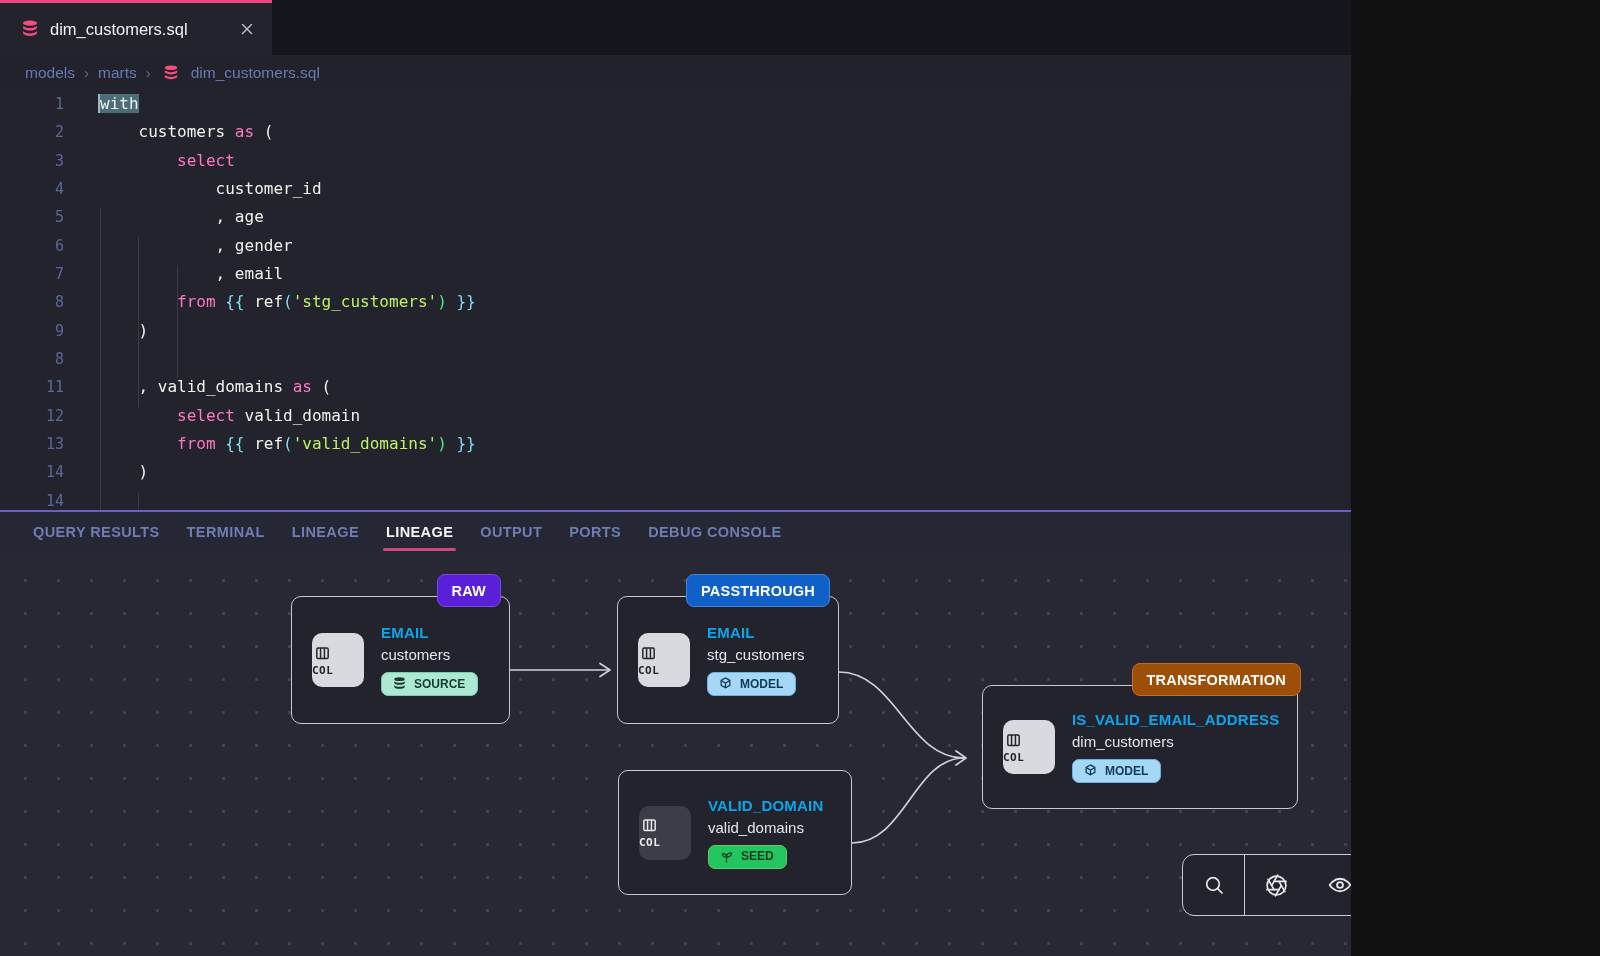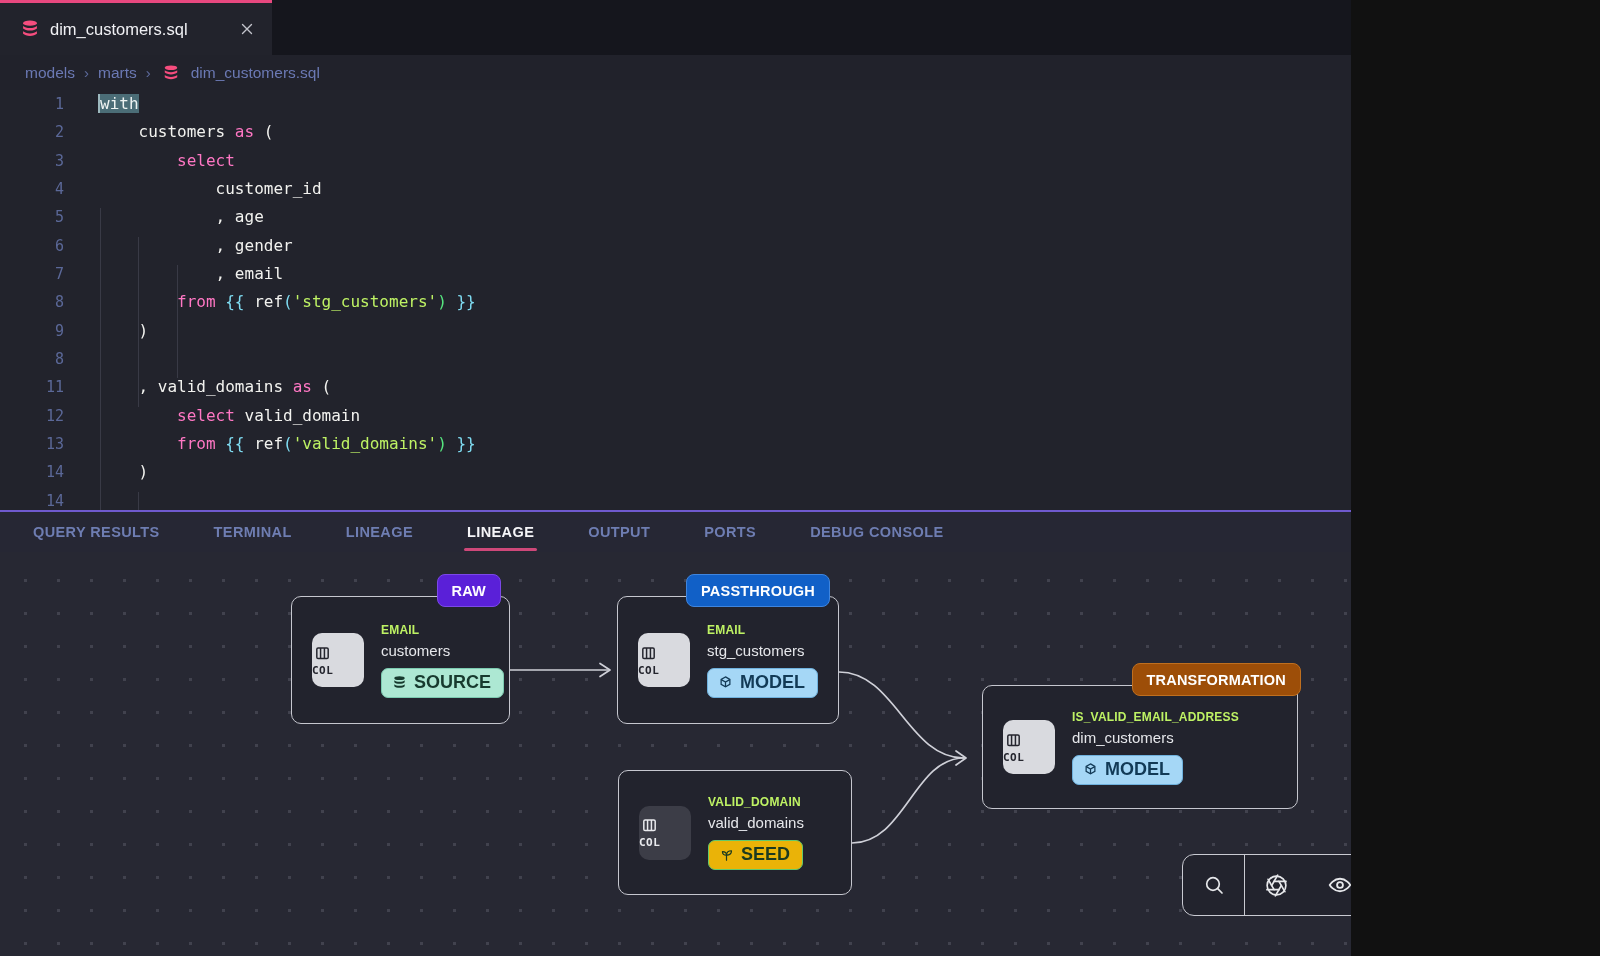--- a/index.html
+++ b/index.html
@@ -37,21 +37,21 @@
   .mb { position:absolute; height:3px; border-radius:1px; opacity:.95; }
   .mw { background:#b9bac2; } .mp { background:#e06eb4; } .mpu { background:#9a6fe0; }
   .mg { background:#58c77c; } .my { background:#d6da7e; } .mc { background:#7fc6da; }
   .deco-bar { position:absolute; width:70px; height:6px; background:#8f919c; border-radius:1px; }
   .ov-orange { position:absolute; left:1585px; top:-2px; width:13px; height:16px; background:#eda24e; border-radius:2px; }
   .ov-gray { position:absolute; left:1576px; top:1px; width:9px; height:6px; background:#9b9ca6; }
 
   
   .panelbar { position:absolute; left:0; top:510px; width:1600px; height:42px; background:#262734;
               border-top:2px solid #6f5ace; display:flex; align-items:center; }
-  .panel-tabs { display:flex; gap:52px; padding-left:32px; align-items:center; }
+  .panel-tabs { display:flex; gap:25px; padding-left:32px; align-items:center; }
   .ptab { color:#6e7db2; font-size:14.5px; font-weight:600; letter-spacing:.4px; cursor:pointer; position:relative; padding:4px 1px; }
   .ptab.active { color:#f5f5f8; }
   .ptab.active::after { content:""; position:absolute; left:-2px; right:-2px; bottom:-7px; height:3px; background:#ce4879; border-radius:2px; }
   .panel-actions { position:absolute; right:22px; top:0; height:42px; display:flex; align-items:center; gap:22px; color:#c9cad1; }
 
   
   .lineage { position:absolute; left:0; top:552px; width:1600px; height:404px; background-color:#272833;
              background-image:radial-gradient(circle, #41424e 1.5px, transparent 1.9px);
              background-size:33px 33px; background-position:9px 12px; }
   .edges { position:absolute; left:0; top:0; width:1600px; height:404px; }
@@ -63,27 +63,27 @@
   .tag.raw { background:#5a20d8; border:1.5px solid #7b48e8; }
   .tag.passthrough { background:#1160c7; border:1.5px solid #3f85de; }
   .tag.transformation { background:#9d4e08; border:1.5px solid #bf6f1f; right:-4px; }
   .chip { width:52px; height:54px; border-radius:10px; display:flex; flex-direction:column;
           align-items:flex-start; justify-content:center; flex:none; }
   .chip.light { background:#d9dadf; color:#24252e; }
   .chip.dark { background:#3c3d47; color:#e9eaee; }
   .chip svg { margin-bottom:-1px; }
   .coltxt { font-family:"DejaVu Sans Mono", monospace; font-size:11px; font-weight:700; letter-spacing:.5px; }
   .ntext { display:flex; flex-direction:column; align-items:flex-start; }
-  .ntitle { color:#bef264; font-size:12px; font-weight:600; letter-spacing:.2px; }
+  .ntitle { color:#0ea5e9; font-size:15px; font-weight:600; letter-spacing:.2px; }
   .nsub { color:#e6e7eb; font-size:15px; margin-top:5px; }
   .nbadge { margin-top:9px; display:inline-flex; align-items:center; gap:7px; padding:3px 12px 4px 10px;
-            border-radius:7px; font-size:18px; font-weight:600;justify-content:flex-end; }
+            border-radius:7px; font-size:12px; font-weight:600;justify-content:flex-end; }
   .nbadge.source { background:#ade8d3; color:#173a2e; border:1px solid #7ccab0; }
   .nbadge.model { background:#a5d7f6; color:#123a56; border:1px solid #6fb1dd; }
-  .nbadge.seed { background:#eab308; color:#1c3a20; border:1px solid #63c96a; }
+  .nbadge.seed { background:#22c55e; color:#1c3a20; border:1px solid #63c96a; }
 
   
   .ltoolbar { position:absolute; left:1182px; top:302px; width:381px; height:62px; background:#22232d;
               border:1.4px solid #c9cad2; border-radius:12px; display:flex; color:#e6e7ea; }
   .lseg { display:flex; align-items:center; justify-content:space-around; }
   .lseg + .lseg { border-left:1.4px solid #c9cad2; }
   .lseg-1 { width:61px; } .lseg-2 { width:127px; } .lseg-3 { width:128px; } .lseg-4 { flex:1; }
   .tbtn { display:flex; align-items:center; justify-content:center; width:40px; height:40px; cursor:pointer; }
 
   .dbicon { display:block; }

